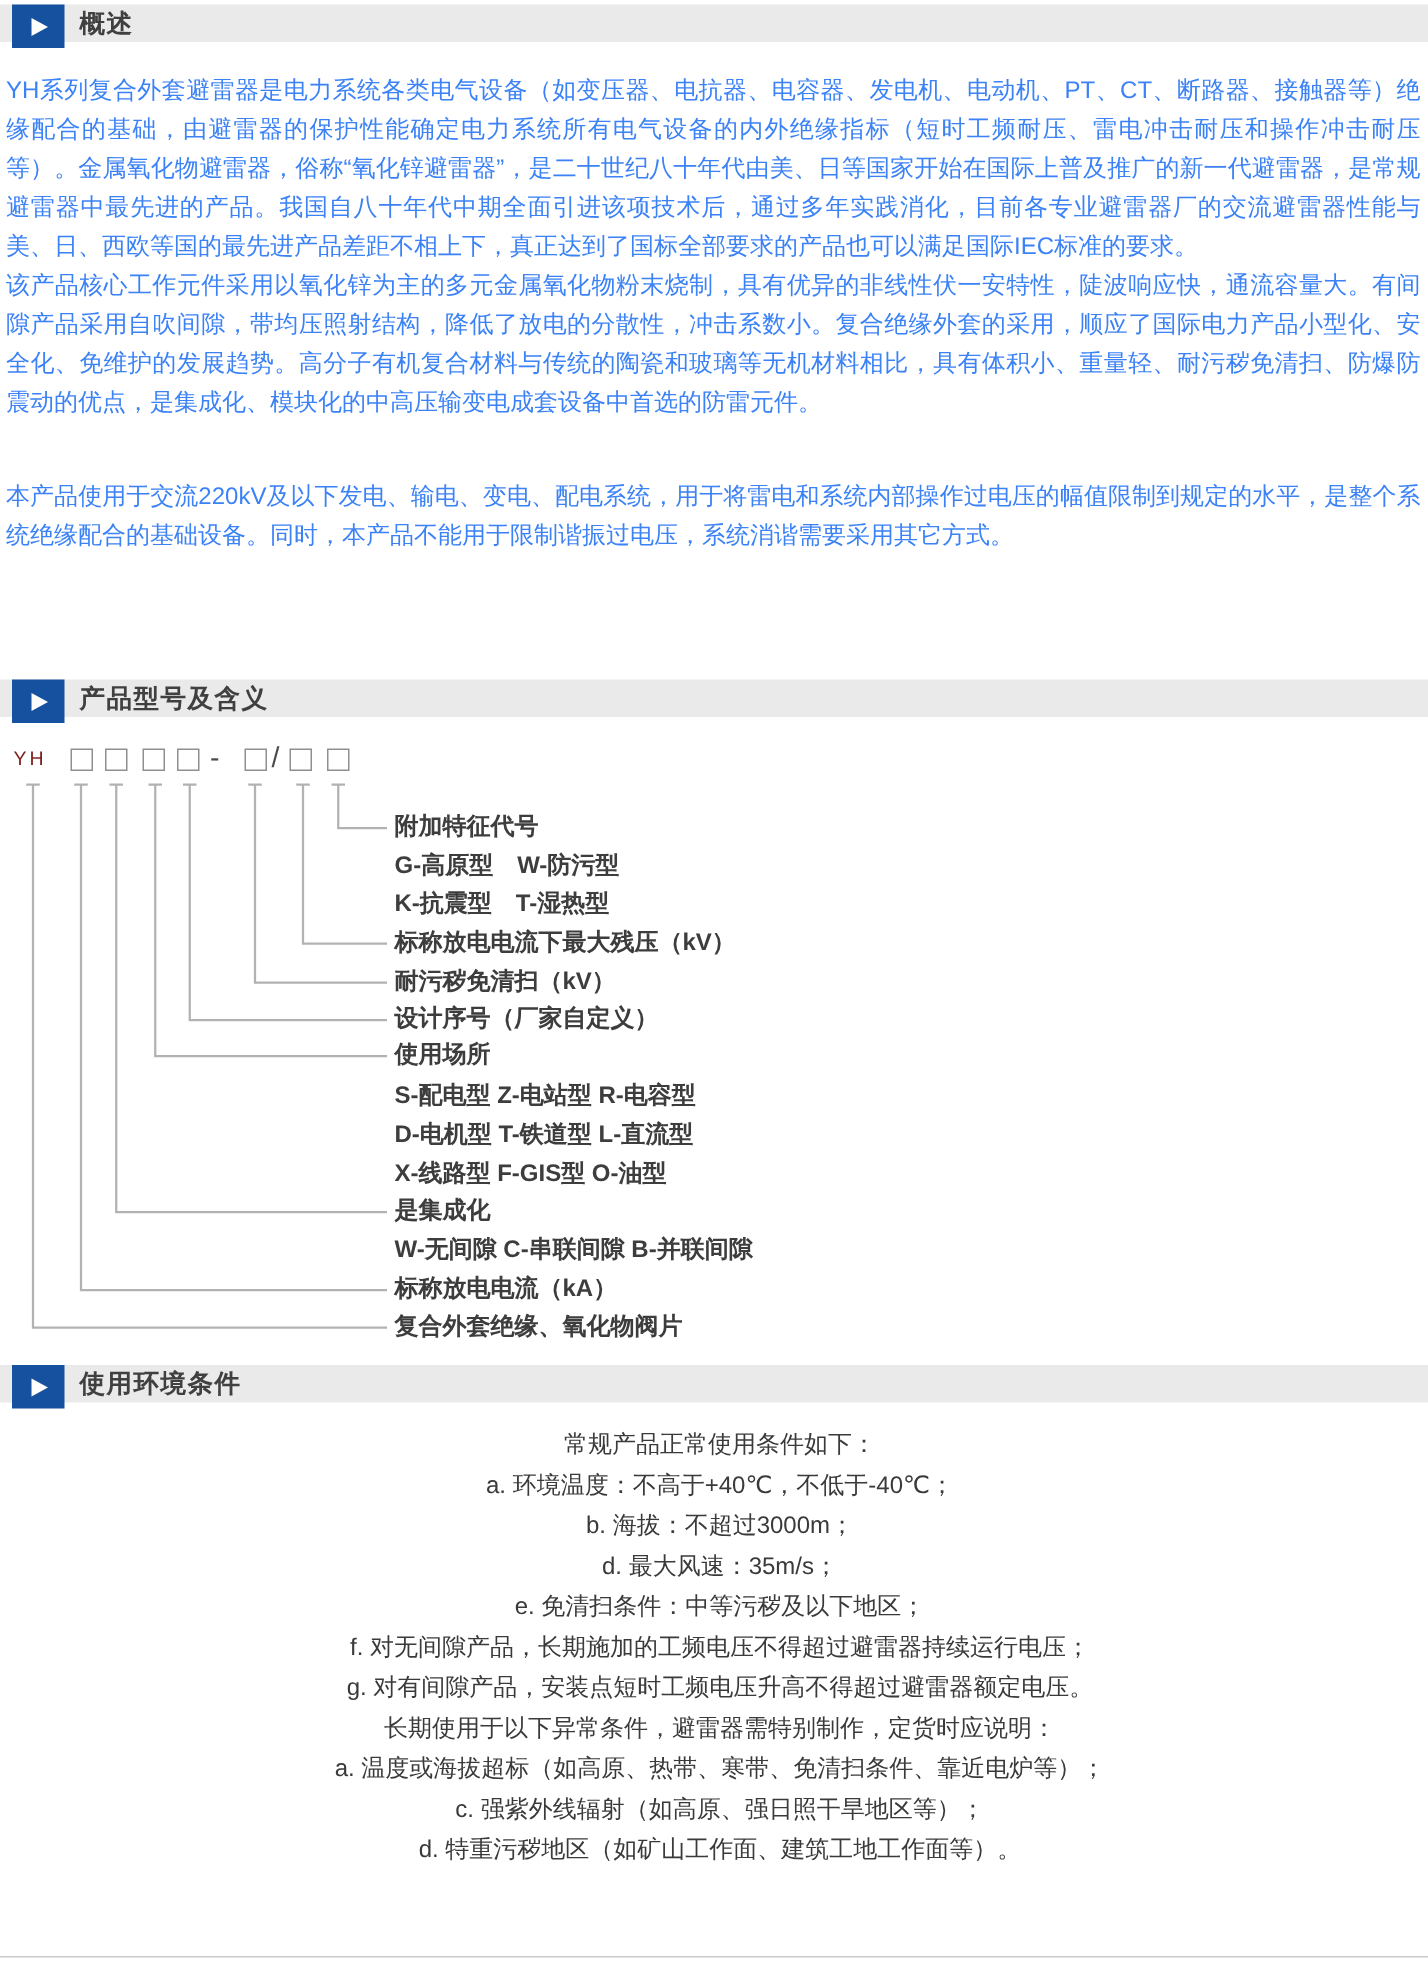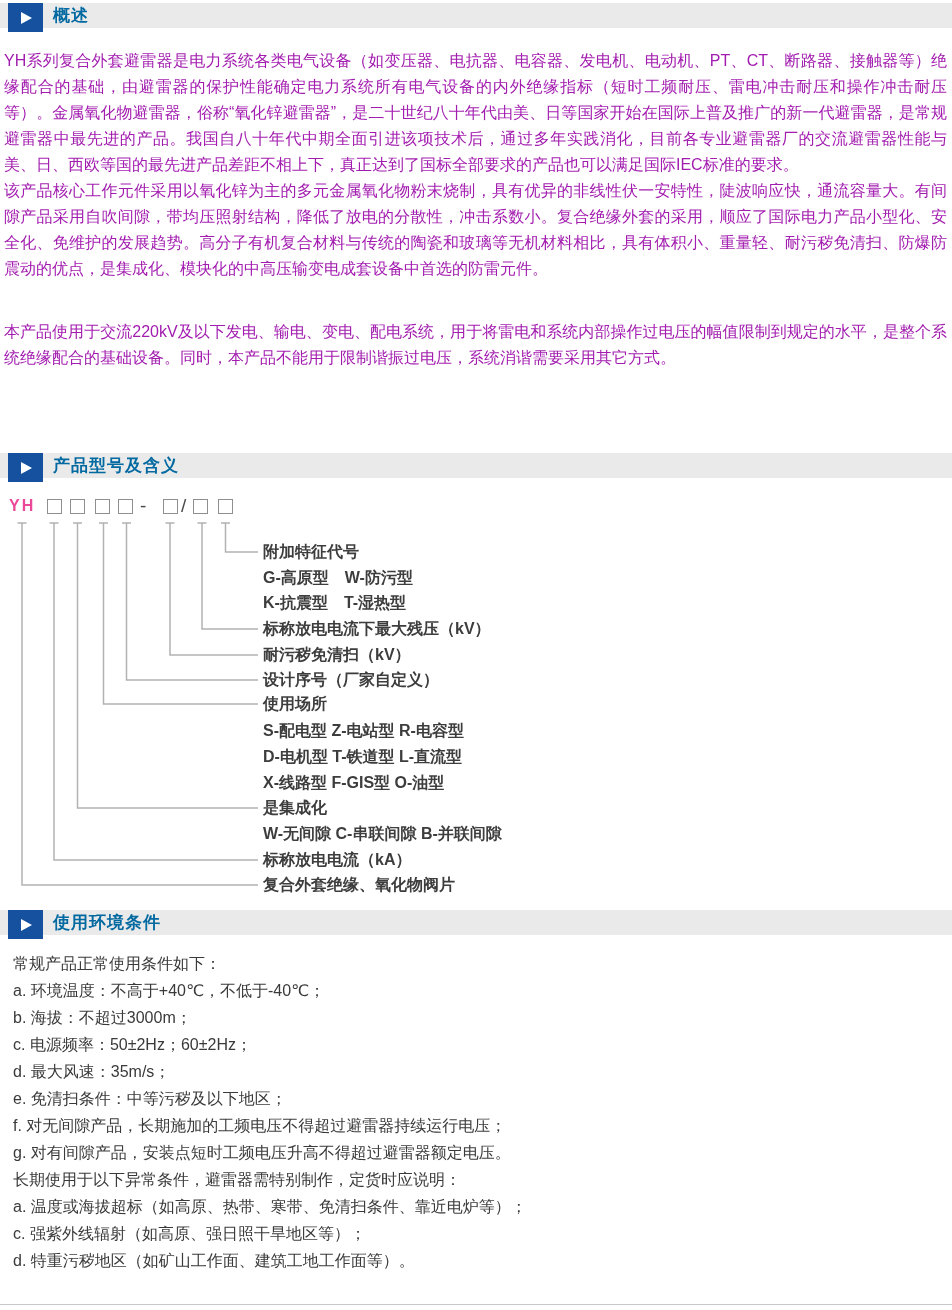--- a/index.html
+++ b/index.html
@@ -9,37 +9,37 @@
     font-family:"Liberation Sans","DejaVu Sans",sans-serif;
     color:#3a3a3a;
   }
   
   .hdr{position:absolute;left:0;width:952px;height:25px;background:#eaeaea;}
   .hdr-box{position:absolute;left:8px;top:0;width:35px;height:29px;background:#15519f;
            display:flex;align-items:center;justify-content:center;}
   .tri{width:0;height:0;border-left:11px solid #ffffff;
        border-top:6px solid transparent;border-bottom:6px solid transparent;margin-left:2px;}
   .hdr-title{position:absolute;left:53px;top:0;height:25px;line-height:25px;
-             font-size:17px;font-weight:bold;color:#0369a1;letter-spacing:1px;white-space:nowrap;}
+             font-size:17px;font-weight:bold;color:#404040;letter-spacing:1px;white-space:nowrap;}
   
   .txt{position:absolute;left:4px;right:5px;font-size:16px;line-height:26px;
-       text-align:justify;color:#a21caf;}
+       text-align:justify;color:#3b82f6;}
   .txt p{margin:0;}
   .txt p.indent{text-indent:2em;}
   
   #diagram{position:absolute;left:0;top:495px;width:952px;height:408px;}
   #diagram svg{position:absolute;left:0;top:0;}
-  .code-prefix{position:absolute;left:9px;top:-2px;font-size:16px;line-height:26px;
-               color:#ec4899;letter-spacing:2px;font-weight:bold;}
+  .code-prefix{position:absolute;left:9px;top:-2px;font-size:13px;line-height:26px;
+               color:#7f1d1d;letter-spacing:2px;}
   .code-box{position:absolute;top:4px;width:13px;height:13px;border:1.5px solid #8f8f8f;background:#fff;}
   .code-sep{position:absolute;top:-2px;font-size:19px;line-height:26px;color:#4a4a4a;}
   .dlabel{position:absolute;left:263px;font-size:16px;line-height:26px;color:#3d3d3d;white-space:nowrap;font-weight:bold;}
   
   #env-list{position:absolute;left:13px;top:950px;right:5px;font-size:16px;line-height:27px;}
-  .env-line{white-space:nowrap;}
+  .env-line{white-space:nowrap;text-align:center;}
   
   #bottom-rule{position:absolute;left:0;top:1304px;width:952px;height:0;border-top:1px solid #c9c9c9;}
 </style>
 </head>
 <body>
 
 <div id="page">
 
   <div class="hdr" style="top:3px">
     <div class="hdr-box">
@@ -110,21 +110,20 @@
     <div class="hdr-box">
       <span class="tri"></span>
     </div>
     <span class="hdr-title">使用环境条件</span>
   </div>
 
   <div id="env-list">
     <div class="env-line">常规产品正常使用条件如下：</div>
     <div class="env-line">a. 环境温度：不高于+40℃，不低于-40℃；</div>
     <div class="env-line">b. 海拔：不超过3000m；</div>
-    <div class="env-line">c. 电源频率：50±2Hz；60±2Hz；</div>
     <div class="env-line">d. 最大风速：35m/s；</div>
     <div class="env-line">e. 免清扫条件：中等污秽及以下地区；</div>
     <div class="env-line">f.  对无间隙产品，长期施加的工频电压不得超过避雷器持续运行电压；</div>
     <div class="env-line">g. 对有间隙产品，安装点短时工频电压升高不得超过避雷器额定电压。</div>
     <div class="env-line">长期使用于以下异常条件，避雷器需特别制作，定货时应说明：</div>
     <div class="env-line">a. 温度或海拔超标（如高原、热带、寒带、免清扫条件、靠近电炉等）；</div>
     <div class="env-line">c. 强紫外线辐射（如高原、强日照干旱地区等）；</div>
     <div class="env-line">d. 特重污秽地区（如矿山工作面、建筑工地工作面等）。</div>
   </div>
 

